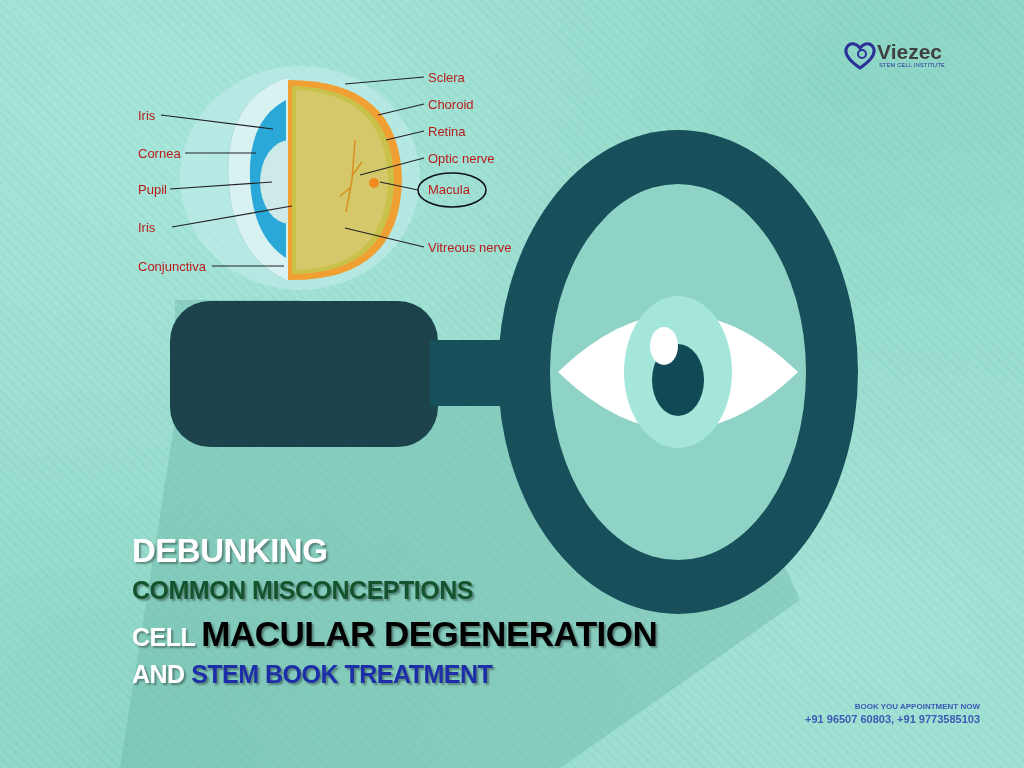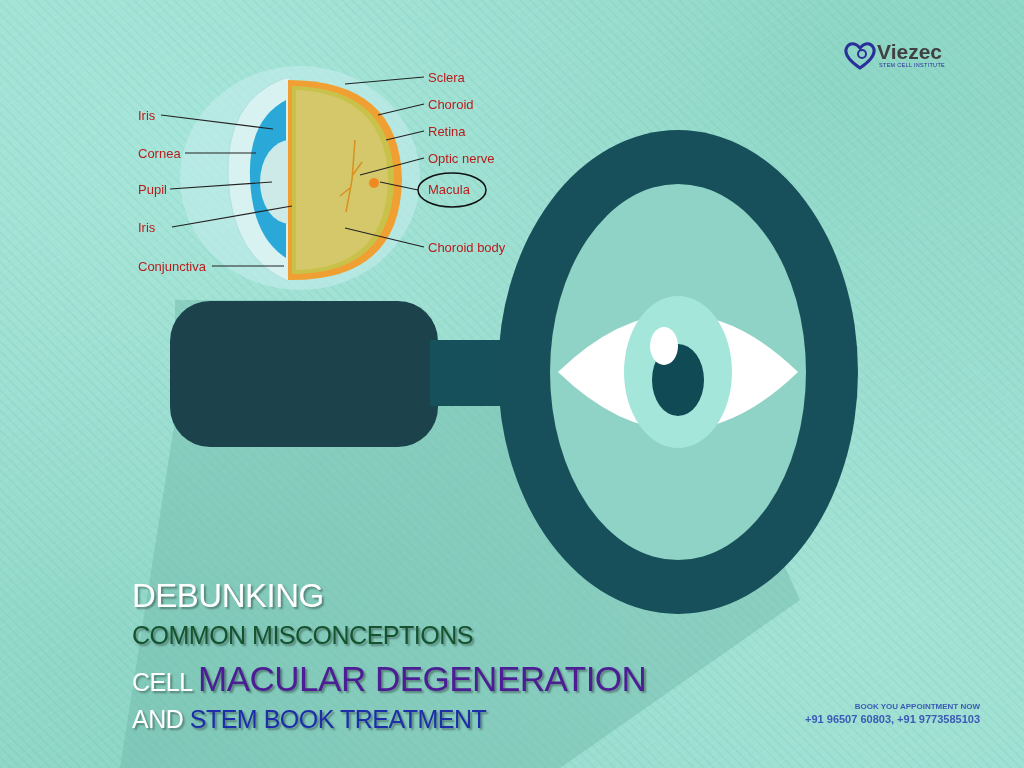--- a/index.html
+++ b/index.html
@@ -6,25 +6,25 @@
   body{width:1024px;height:768px;overflow:hidden;position:relative;font-family:"Liberation Sans",sans-serif;background:#8fd8c8;}
   .bg{position:absolute;inset:0;background:
       radial-gradient(ellipse at 20% 20%, #a7e6da 0%, rgba(167,230,218,0) 55%),
       radial-gradient(ellipse at 85% 80%, #a3e3d6 0%, rgba(163,227,214,0) 60%),
       linear-gradient(135deg,#9fe0d3 0%,#8ed6c6 50%,#97dccf 100%);}
   .texture{position:absolute;inset:0;opacity:.35;background-image:
       repeating-linear-gradient(45deg, rgba(80,170,150,.25) 0 2px, transparent 2px 7px),
       repeating-linear-gradient(-35deg, rgba(255,255,255,.18) 0 1px, transparent 1px 9px);}
   svg.art{position:absolute;left:0;top:0;}
   .label{position:absolute;font-size:13px;color:#b91c1c;white-space:nowrap;}
-  .headline{position:absolute;left:132px;font-family:"Liberation Sans",sans-serif;font-weight:normal;letter-spacing:-0.5px;text-shadow:2px 2px 2px rgba(0,0,0,.35);white-space:nowrap;margin-top:45px;}
+  .headline{position:absolute;left:132px;font-family:"Liberation Sans",sans-serif;font-weight:bold;letter-spacing:-0.5px;text-shadow:2px 2px 2px rgba(0,0,0,.35);white-space:nowrap;}
   .h1{top:532px;font-size:33px;color:#ffffff;}
   .h2{top:576px;font-size:25px;color:#14532d;}
   .h3{top:614px;font-size:25px;color:#ffffff;}
-  .h3 .red{font-size:35px;color:#4c1d95;}
+  .h3 .red{font-size:35px;color:#000000;}
   .h4{top:660px;font-size:25px;color:#ffffff;}
   .h4 .blue{color:#1d2ea8;}
   .logo{position:absolute;left:843px;top:40px;display:flex;align-items:center;}
   .logo-name{font-size:21px;font-weight:bold;color:#404040;line-height:20px;}
   .logo-sub{font-size:5.5px;color:#2a2f9a;letter-spacing:.3px;margin-left:2px;}
   .contact{position:absolute;left:800px;top:702px;width:180px;text-align:right;color:#3b5bb5;font-weight:bold;}
   .contact .c1{font-size:8px;}
   .contact .c2{font-size:11px;margin-top:2px;}
 </style>
 </head>
@@ -83,21 +83,21 @@
 <div class="label" style="left:138px;top:108px">Iris</div>
 <div class="label" style="left:138px;top:146px">Cornea</div>
 <div class="label" style="left:138px;top:182px">Pupil</div>
 <div class="label" style="left:138px;top:220px">Iris</div>
 <div class="label" style="left:138px;top:259px">Conjunctiva</div>
 <div class="label" style="left:428px;top:70px">Sclera</div>
 <div class="label" style="left:428px;top:97px">Choroid</div>
 <div class="label" style="left:428px;top:124px">Retina</div>
 <div class="label" style="left:428px;top:151px">Optic nerve</div>
 <div class="label" style="left:428px;top:182px">Macula</div>
-<div class="label" style="left:428px;top:240px">Choroid body</div>
+<div class="label" style="left:428px;top:240px">Vitreous nerve</div>
 
 <div class="logo">
   <svg width="34" height="30" viewBox="0 0 34 30">
     <path d="M17,28 C4,19 1,12 4,7 C7,2 13,3 17,8 C21,3 27,2 30,7 C33,12 30,19 17,28Z" fill="none" stroke="#2a2f9a" stroke-width="3"></path>
     <circle cx="19" cy="14" r="4" fill="none" stroke="#2a2f9a" stroke-width="2"></circle>
   </svg>
   <div>
     <div class="logo-name">Viezec</div>
     <div class="logo-sub">STEM CELL INSTITUTE</div>
   </div>

